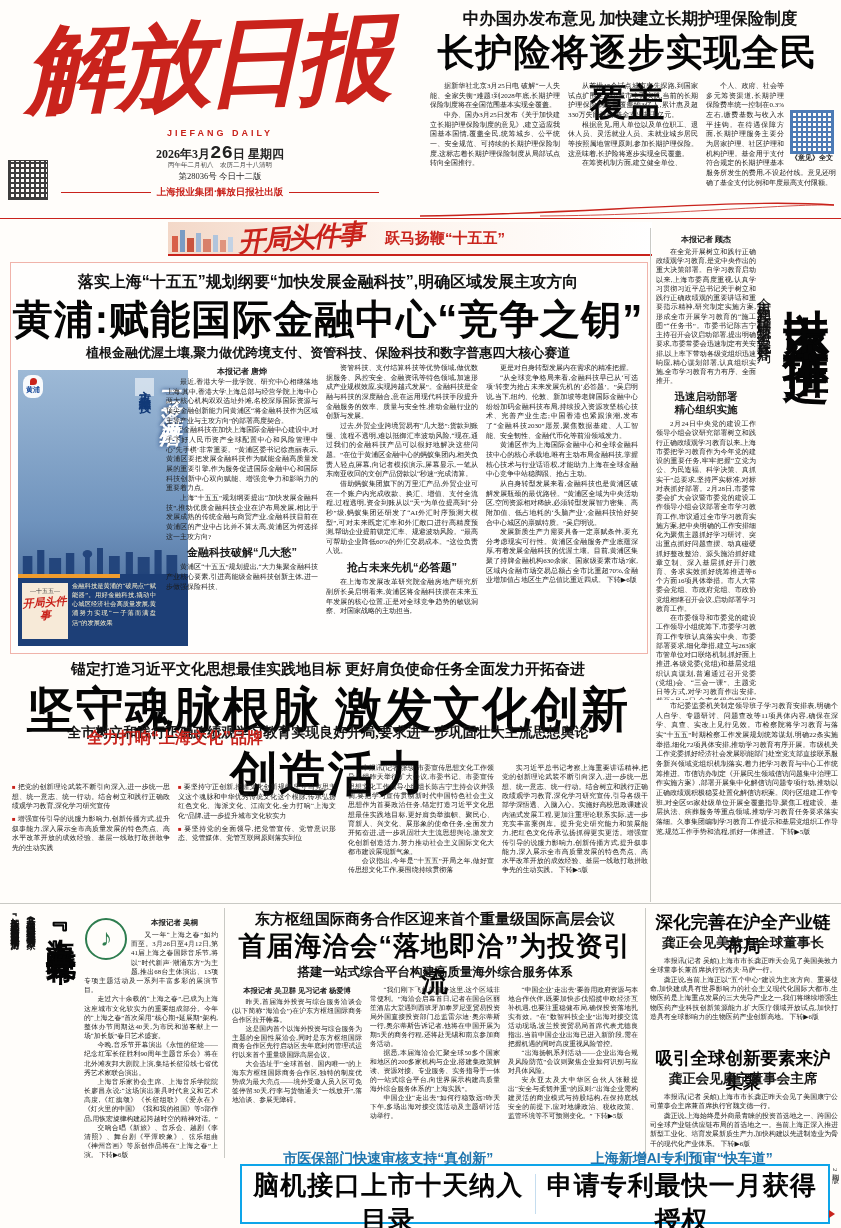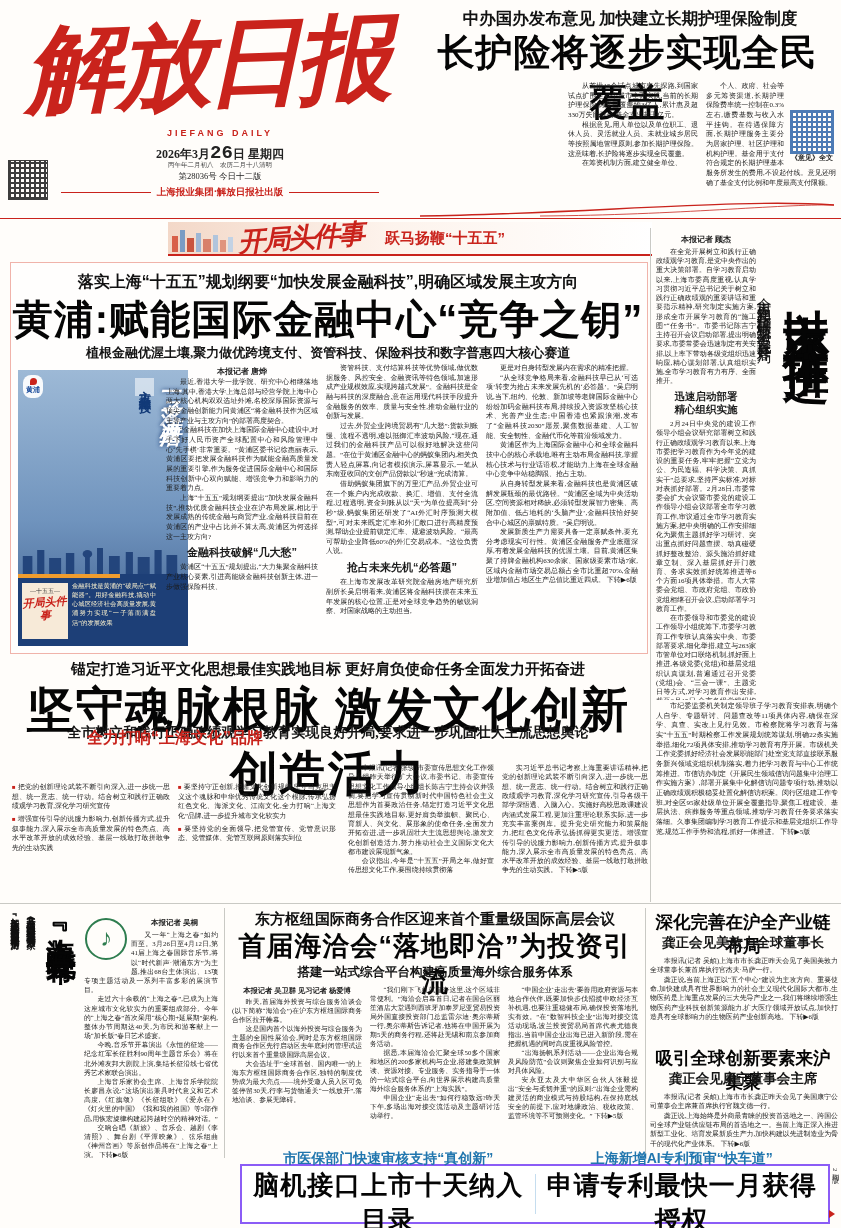--- a/index.html
+++ b/index.html
@@ -100,21 +100,21 @@
   #ex-kicker{left:228px;top:910px;width:414px;font-size:15px;}
   #ex-headline{left:228px;top:928px;width:414px;font-size:27px;}
   #ex-subhead{left:228px;top:964px;width:414px;font-size:12.5px;font-weight:bold;}
   .ex-col{top:986px;width:130px;height:172px;font-size:6.8px;line-height:1.32;}
   #ex-byline{text-indent:0 !important;text-align:center;font-weight:bold;font-size:7.3px;margin-bottom:2px !important;}
   
   .rb-head{left:648px;width:190px;font-size:17.5px;letter-spacing:0;}
   .rb-sub{left:648px;width:190px;font-size:13.5px;font-weight:bold;}
   .rb-col{left:650px;width:188px;font-size:6.9px;line-height:1.35;}
   
-  #teaser{left:240px;top:1164px;width:586px;height:56px;border:2px solid #8b5cf6;display:flex;align-items:center;background:#fff;}
+  #teaser{left:240px;top:1164px;width:586px;height:56px;border:2px solid #0ea5e9;display:flex;align-items:center;background:#fff;}
   .tz{flex:1;text-align:center;}
   .tz .tk{font-family:"Liberation Sans",sans-serif;font-weight:bold;font-size:14px;color:#2176ae;}
   .tz .th{font-family:"Liberation Sans",sans-serif;font-weight:900;font-size:26px;color:#050505;letter-spacing:1px;}
   #tz-div{width:1px;height:40px;background:#c5ddef;}
   #edge-note{left:830px;top:1168px;height:40px;font-size:7px;color:#333;}
   #edge-arrow{left:829px;top:1210px;width:0;height:0;border-top:4px solid transparent;border-bottom:4px solid transparent;border-left:6px solid #c9231c;}
 </style>
 </head>
 <body>
 
@@ -128,20 +128,24 @@
   <div class="abs" id="mast-lunar">丙午年二月初八　农历二月十八清明</div>
   <div class="abs" id="mast-issue">第28036号 今日十二版</div>
   <div class="abs" id="mast-pub">
     <span>上海报业集团·解放日报社出版</span>
   </div>
   <div class="abs qr" style="left:8px;top:160px;width:38px;height:38px;color:#3d3d3d;"></div>
   <div class="abs rule" style="left:0;top:218px;width:841px;height:1px;"></div>
 
   <div class="abs kicker" id="ts-kicker">中办国办发布意见 加快建立长期护理保险制度</div>
   <div class="abs headline" id="ts-headline">长护险将逐步实现全民覆盖</div>
+  <div class="abs col ts-col" style="left:430px;">
+      <p>据新华社北京3月25日电 破解“一人失能、全家失衡”难题!到2028年底,长期护理保险制度将在全国范围基本实现全覆盖。</p>
+      <p>中办、国办3月25日发布《关于加快建立长期护理保险制度的意见》,建立适应我国基本国情,覆盖全民,统筹城乡、公平统一、安全规范、可持续的长期护理保险制度,这标志着长期护理保险制度从局部试点转向全国推行。</p>
+    </div>
   <div class="abs col ts-col" style="left:568px;">
       <p>从首批15个试点城市率先探路,到国家试点扩围至49个城市全面实践,当前的长期护理保险制度已覆盖约3亿人,累计惠及超330万失能群众,基金支出超千亿元。</p>
       <p>根据意见,用人单位以及单位职工、退休人员、灵活就业人员、未就业城乡居民等按照属地管理原则,参加长期护理保险。这意味着,长护险将逐步实现全民覆盖。</p>
       <p>在筹资机制方面,建立健全单位、</p>
     </div>
   <div class="abs col ts-col" style="left:706px;">
     <div id="ts-qrwrap">
       <div class="qr" id="ts-qr"></div>
       <p id="ts-qrcap">《意见》全文</p>
     </div>

